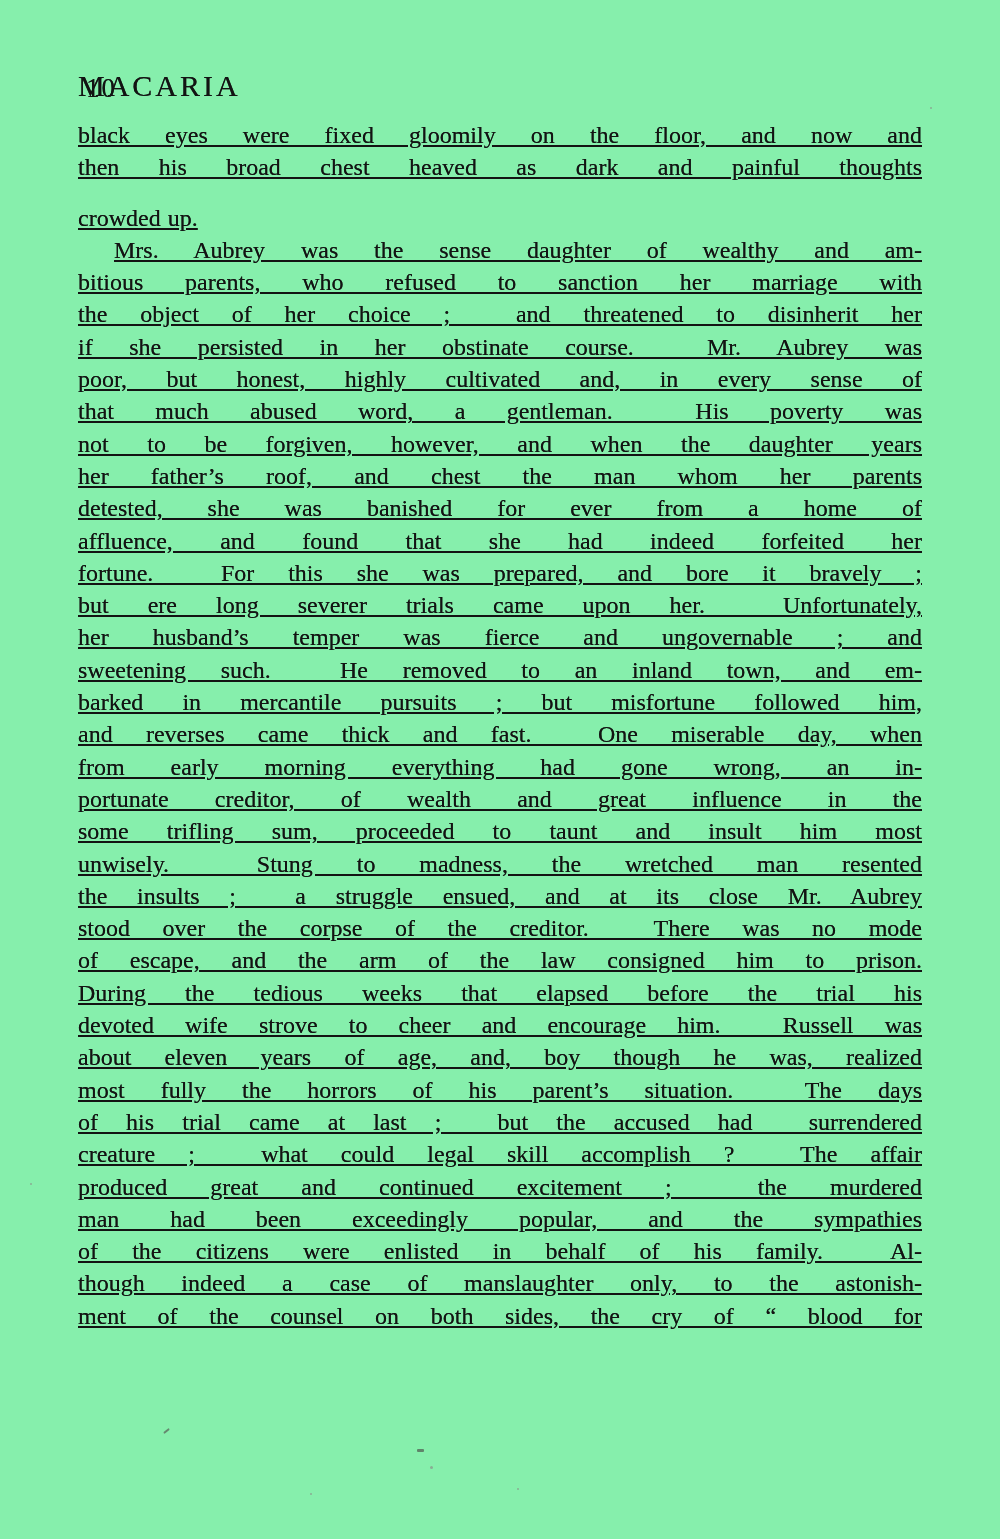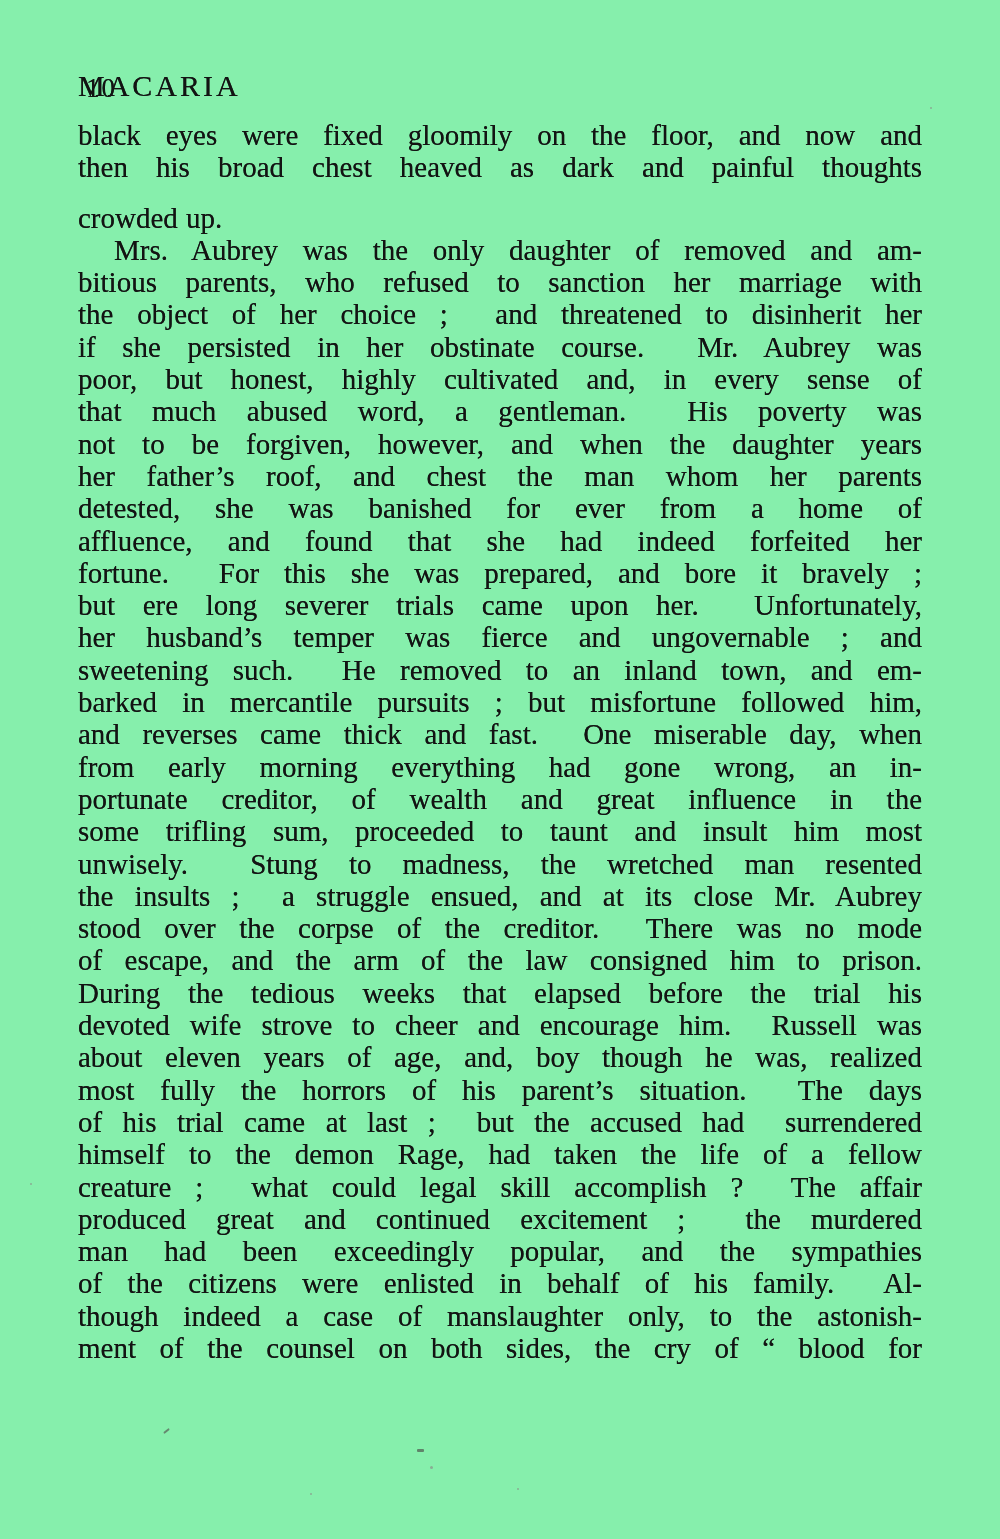--- a/index.html
+++ b/index.html
@@ -38,26 +38,27 @@
     letter-spacing: 3px;
     line-height: 36px;
   }
   .body-text {
     position: absolute;
     top: 119px;
     left: 78px;
     width: 844px;
   }
   .line {
-    font-size: 29px;
+    font-size: 24px;
     line-height: 32.3px;
     text-align: justify;
     text-align-last: justify;
     word-spacing: 1px;
     white-space: normal;
+    text-decoration: underline;
   }
   .line.indent { text-indent: 36px; }
   .line.last {
     text-align: right;
     text-align-last: left;
     margin-top: 18px;
   }
   .scan-speck {
     position: absolute;
     background: #8a8a86;
@@ -85,21 +86,21 @@
 
   <div class="running-header">
     <span class="page-number">10</span>
     <div class="header-title">MACARIA</div>
   </div>
 
   <div class="body-text">
       <div class="line">black eyes were fixed gloomily on the floor, and now and</div>
       <div class="line">then his broad chest heaved as dark and painful thoughts</div>
       <div class="line last">crowded up.</div>
-      <div class="line indent">Mrs. Aubrey was the only daughter of removed and am-</div>
+      <div class="line indent">Mrs. Aubrey was the sense daughter of wealthy and am-</div>
       <div class="line">bitious parents, who refused to sanction her marriage with</div>
       <div class="line">the object of her choice ;&nbsp; and threatened to disinherit her</div>
       <div class="line">if she persisted in her obstinate course.&nbsp; Mr. Aubrey was</div>
       <div class="line">poor, but honest, highly cultivated and, in every sense of</div>
       <div class="line">that much abused word, a gentleman.&nbsp; His poverty was</div>
       <div class="line">not to be forgiven, however, and when the daughter years</div>
       <div class="line">her father’s roof, and chest the man whom her parents</div>
       <div class="line">detested, she was banished for ever from a home of</div>
       <div class="line">affluence, and found that she had indeed forfeited her</div>
       <div class="line">fortune.&nbsp; For this she was prepared, and bore it bravely ;</div>
@@ -113,21 +114,20 @@
       <div class="line">some trifling sum, proceeded to taunt and insult him most</div>
       <div class="line">unwisely.&nbsp; Stung to madness, the wretched man resented</div>
       <div class="line">the insults ;&nbsp; a struggle ensued, and at its close Mr. Aubrey</div>
       <div class="line">stood over the corpse of the creditor.&nbsp; There was no mode</div>
       <div class="line">of escape, and the arm of the law consigned him to prison.</div>
       <div class="line">During the tedious weeks that elapsed before the trial his</div>
       <div class="line">devoted wife strove to cheer and encourage him.&nbsp; Russell was</div>
       <div class="line">about eleven years of age, and, boy though he was, realized</div>
       <div class="line">most fully the horrors of his parent’s situation.&nbsp; The days</div>
       <div class="line">of his trial came at last ;&nbsp; but the accused had&nbsp; surrendered</div>
-      <div class="line">himself to the demon Rage, had taken the life of a fellow</div>
       <div class="line">creature ;&nbsp; what could legal skill accomplish ?&nbsp; The affair</div>
       <div class="line">produced great and continued excitement ;&nbsp; the murdered</div>
       <div class="line">man had been exceedingly popular, and the sympathies</div>
       <div class="line">of the citizens were enlisted in behalf of his family.&nbsp; Al-</div>
       <div class="line">though indeed a case of manslaughter only, to the astonish-</div>
       <div class="line">ment of the counsel on both sides, the cry of “ blood for</div>
     </div>
 
   <div class="scan-speck speck-slash" style="left:163px; top:1430px;"></div>
   <div class="scan-speck speck-dash" style="left:417px; top:1449px;"></div>

